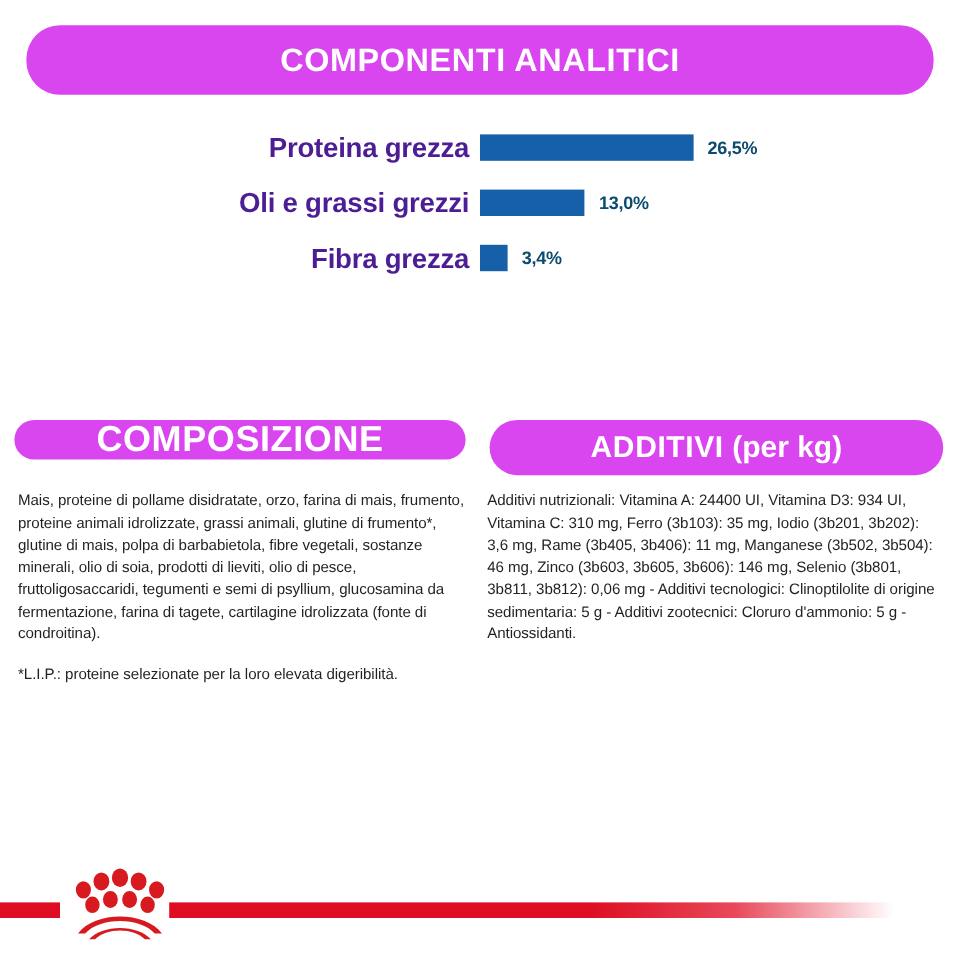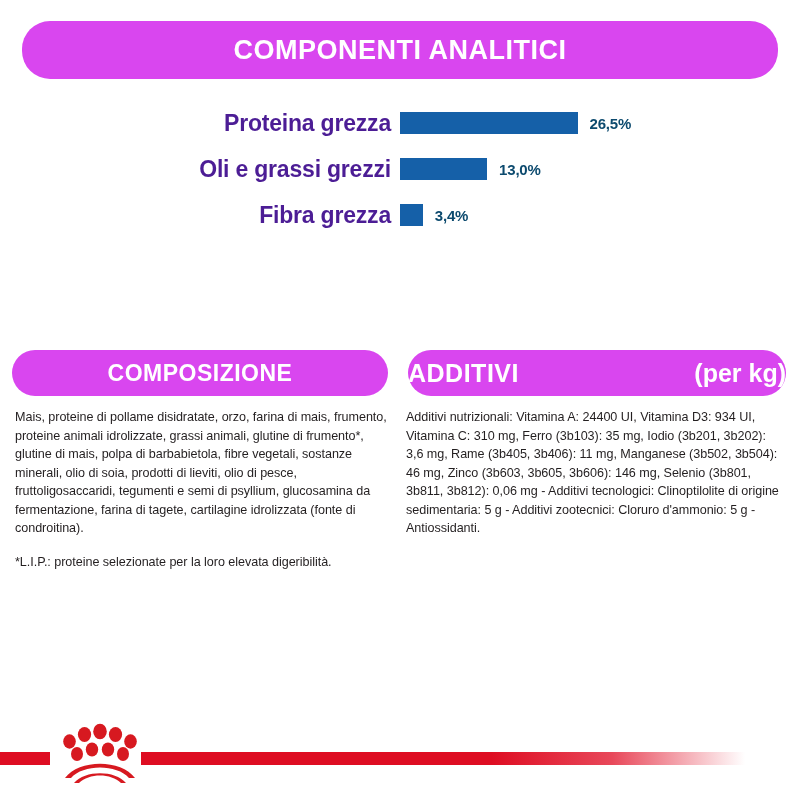--- a/index.html
+++ b/index.html
@@ -77,31 +77,30 @@
     white-space: nowrap;
     letter-spacing: -0.2px;
   }
 
   
   #composition-banner {
     position: absolute;
     left: 12px;
     top: 350px;
     width: 376px;
-    height: 46px;
-    font-size: 23px;
+    height: 33px;
+    font-size: 30px;
   }
   #additives-banner {
     position: absolute;
     left: 408px;
     top: 350px;
     width: 378px;
     height: 46px;
     font-size: 25px;
-    justify-content: space-between;
   }
   .banner-sub {
     font-size: 25px;
     font-weight: bold;
     margin-left: 7px;
     letter-spacing: 0;
   }
 
   .body-text {
     position: absolute;

